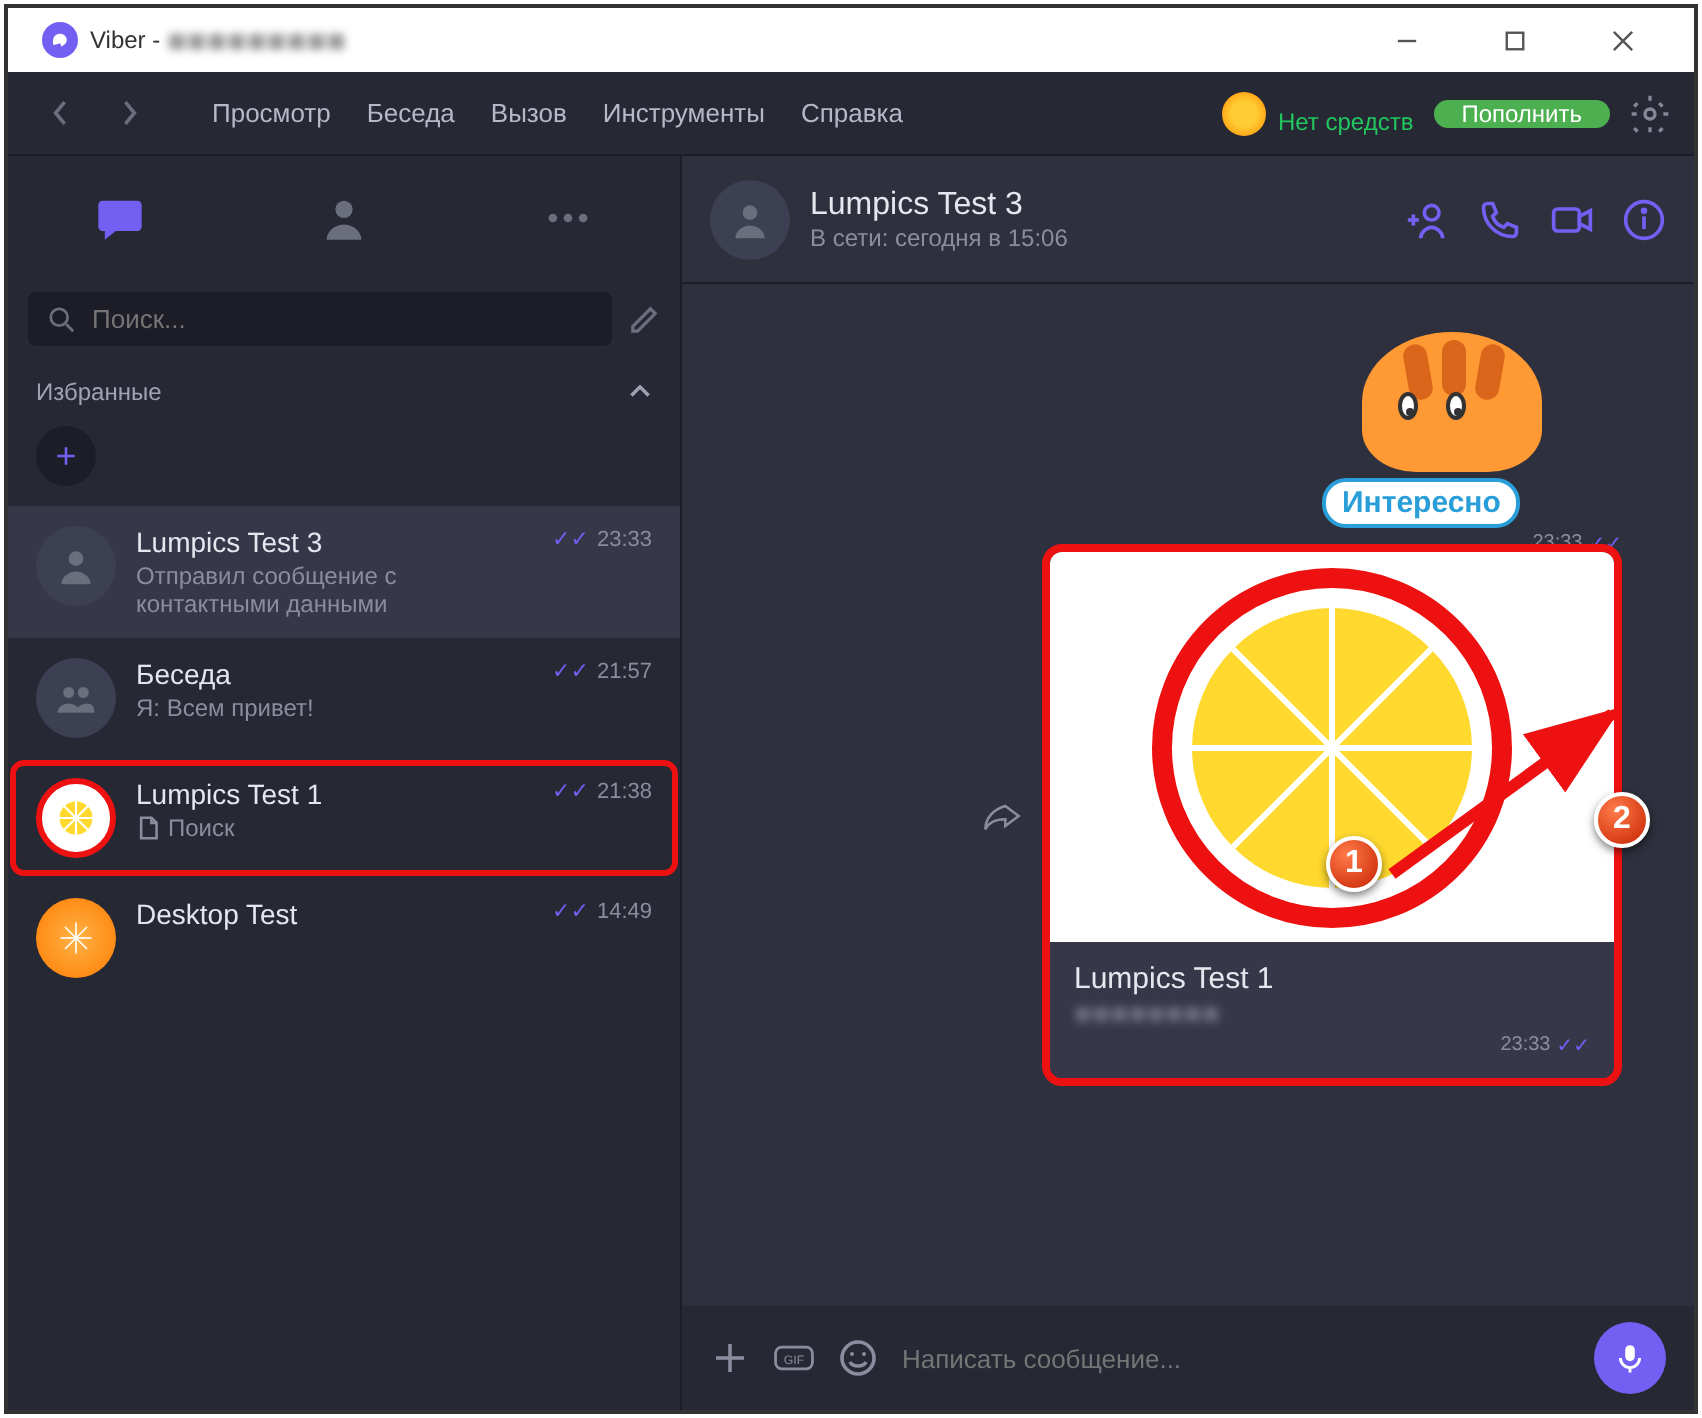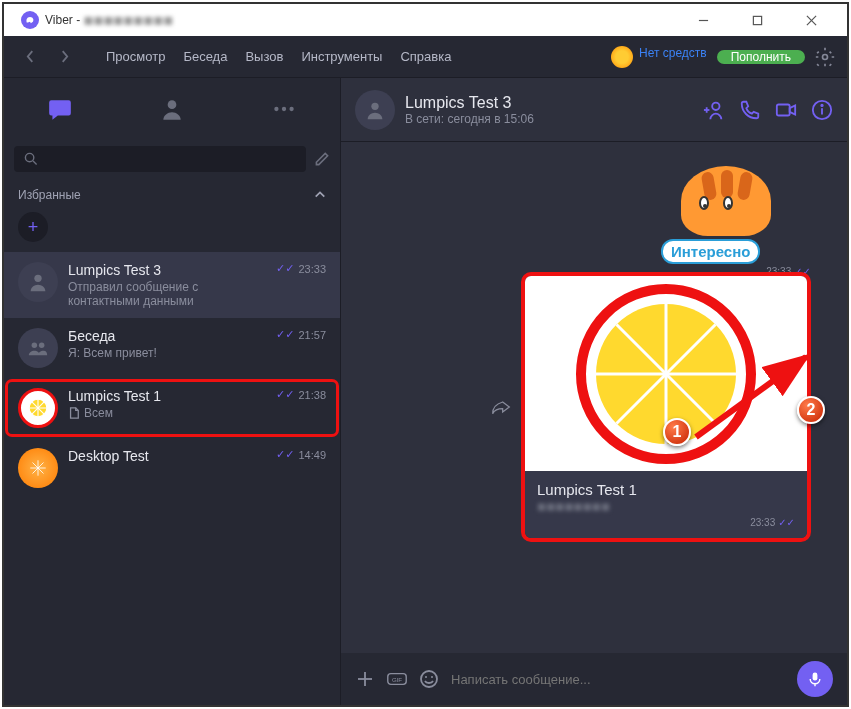--- a/index.html
+++ b/index.html
@@ -13,21 +13,21 @@
 .win-controls { margin-left: auto; display: flex; gap: 24px; padding-right: 4px; }
 .win-btn { width: 30px; height: 20px; display: flex; align-items: center; justify-content: center; cursor: pointer; }
 .win-btn svg { width: 11px; height: 11px; stroke: #555; stroke-width: 1.3; fill: none; }
 .app { background: #262833; height: calc(100% - 32px); display: flex; flex-direction: column; }
 .menubar { height: 42px; background: #262833; display: flex; align-items: center; padding: 0 12px; gap: 18px; border-bottom: 1px solid #1c1d26; }
 .nav-arrows { display: flex; gap: 6px; margin-right: 10px; }
 .nav-arrow { width: 28px; height: 24px; border-radius: 4px; display: flex; align-items: center; justify-content: center; cursor: pointer; }
 .nav-arrow svg { width: 9px; height: 13px; stroke: #6b6e7d; stroke-width: 2; fill: none; }
 .menu-item { color: #b5b8c7; font-size: 13px; cursor: pointer; }
 .menu-right { margin-left: auto; display: flex; align-items: center; gap: 10px; }
-.balance-pill { display: flex; align-items: flex-start; gap: 6px; color: #3b82f6; font-size: 12px; cursor: pointer; }
+.balance-pill { display: flex; align-items: flex-end; gap: 6px; color: #22c55e; font-size: 12px; cursor: pointer; }
 .balance-avatar { width: 22px; height: 22px; border-radius: 50%; background: radial-gradient(circle, #ffcc33 40%, #ff8800 100%); }
 .btn-topup { background: #4caf50; color: #fff; border: none; border-radius: 12px; padding: 0 14px; font-size: 12px; cursor: pointer; }
 .gear { width: 20px; height: 20px; color: #858898; cursor: pointer; }
 .body { flex: 1; display: flex; min-height: 0; }
 .sidebar { width: 337px; background: #262833; display: flex; flex-direction: column; border-right: 1px solid #1c1d26; }
 .side-tabs { height: 62px; display: flex; align-items: center; justify-content: space-around; }
 .side-tab { width: 55px; height: 44px; display: flex; align-items: center; justify-content: center; border-radius: 8px; cursor: pointer; }
 .side-tab.active { }
 .side-tab svg { width: 26px; height: 26px; }
 .chat-ic { fill: #7360f2; }
@@ -176,20 +176,21 @@
                 <circle cx="19" cy="12" r="2"></circle>
               </svg>
             </div>
         </div>
         <div class="search-row">
           <div class="search-wrap">
             <svg viewBox="0 0 20 20">
                 <circle cx="8" cy="8" r="6"></circle>
                 <line x1="13" y1="13" x2="18" y2="18"></line>
               </svg>
+            <input class="search-input" placeholder="Поиск..." style="">
           </div>
           <svg class="refresh-ic" viewBox="0 0 20 20">
               <path d="M3 14 L14 3 L17 6 L6 17 L3 17 Z"></path>
             </svg>
         </div>
         <div class="section-hdr">
           <span>Избранные</span>
           <svg viewBox="0 0 14 14">
               <polyline points="2,9 7,4 12,9"></polyline>
             </svg>
@@ -244,21 +245,21 @@
                   </g>
                 </svg>
             </div>
             <div class="chat-text">
               <div class="chat-name">Lumpics Test 1</div>
               <div class="chat-preview">
                 <svg width="12" height="12" viewBox="0 0 14 14" fill="none" stroke="#8a8d9d" stroke-width="1.5">
                     <path d="M3 1h6l3 3v9H3z"></path>
                     <path d="M9 1v3h3"></path>
                   </svg>
-                <span>Всем</span>
+                <span>Поиск</span>
               </div>
             </div>
             <div class="chat-meta">
                 <span class="checks">✓✓</span>
                 <span>21:38</span>
               </div>
           </div>
 
           <div class="chat-item">
             <div class="avatar orange">

